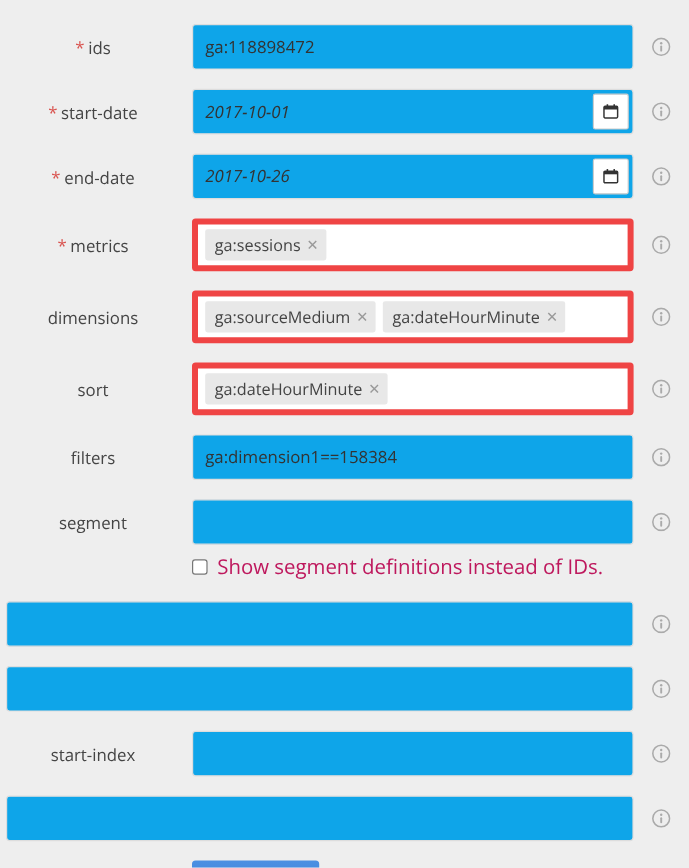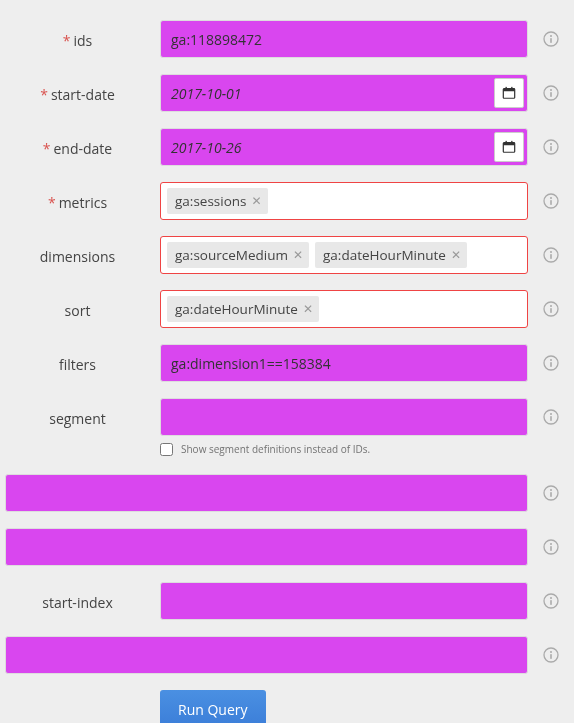--- a/index.html
+++ b/index.html
@@ -32,21 +32,21 @@
     }
     .help-col {
       width: 26px;
       display: flex;
       align-items: center;
       justify-content: center;
     }
     .text-input {
       width: 100%;
       height: 38px;
-      background: #d946ef;
+      background: #0ea5e9;
       border: 1px solid #ddd;
       border-radius: 3px;
       padding: 0 10px;
       font-size: 14px;
       color: #333;
       outline: none;
       font-family: inherit;
     }
     .input-with-icon {
       position: relative;
@@ -64,21 +64,21 @@
       background: #fff;
       display: flex;
       align-items: center;
       justify-content: center;
       cursor: pointer;
     }
     .tags-input {
       width: 100%;
       min-height: 38px;
       background: #fff;
-      border: 1px solid #ef4444;
+      border: 5px solid #ef4444;
       border-radius: 3px;
       padding: 4px 6px;
       display: flex;
       flex-wrap: wrap;
       gap: 6px;
       align-items: center;
     }
     .tag {
       background: #e8e8e8;
       border-radius: 2px;
@@ -98,21 +98,21 @@
     .help-icon-svg { cursor: pointer; }
     .checkbox-row {
       display: flex;
       align-items: center;
       gap: 8px;
       margin-top: -10px;
       margin-bottom: 18px;
       margin-left: 155px;
     }
     .checkbox-row input { margin-top: 1px; }
-    .checkbox-label { font-size: 10px; color: #737373; }
+    .checkbox-label { font-size: 17px; color: #be185d; }
     .run-button {
       background: #3b82e0;
       background: linear-gradient(#4a90e2, #3b7dd8);
       color: #fff;
       border: none;
       border-radius: 3px;
       padding: 10px 18px;
       font-size: 14px;
       cursor: pointer;
       margin-left: 155px;

